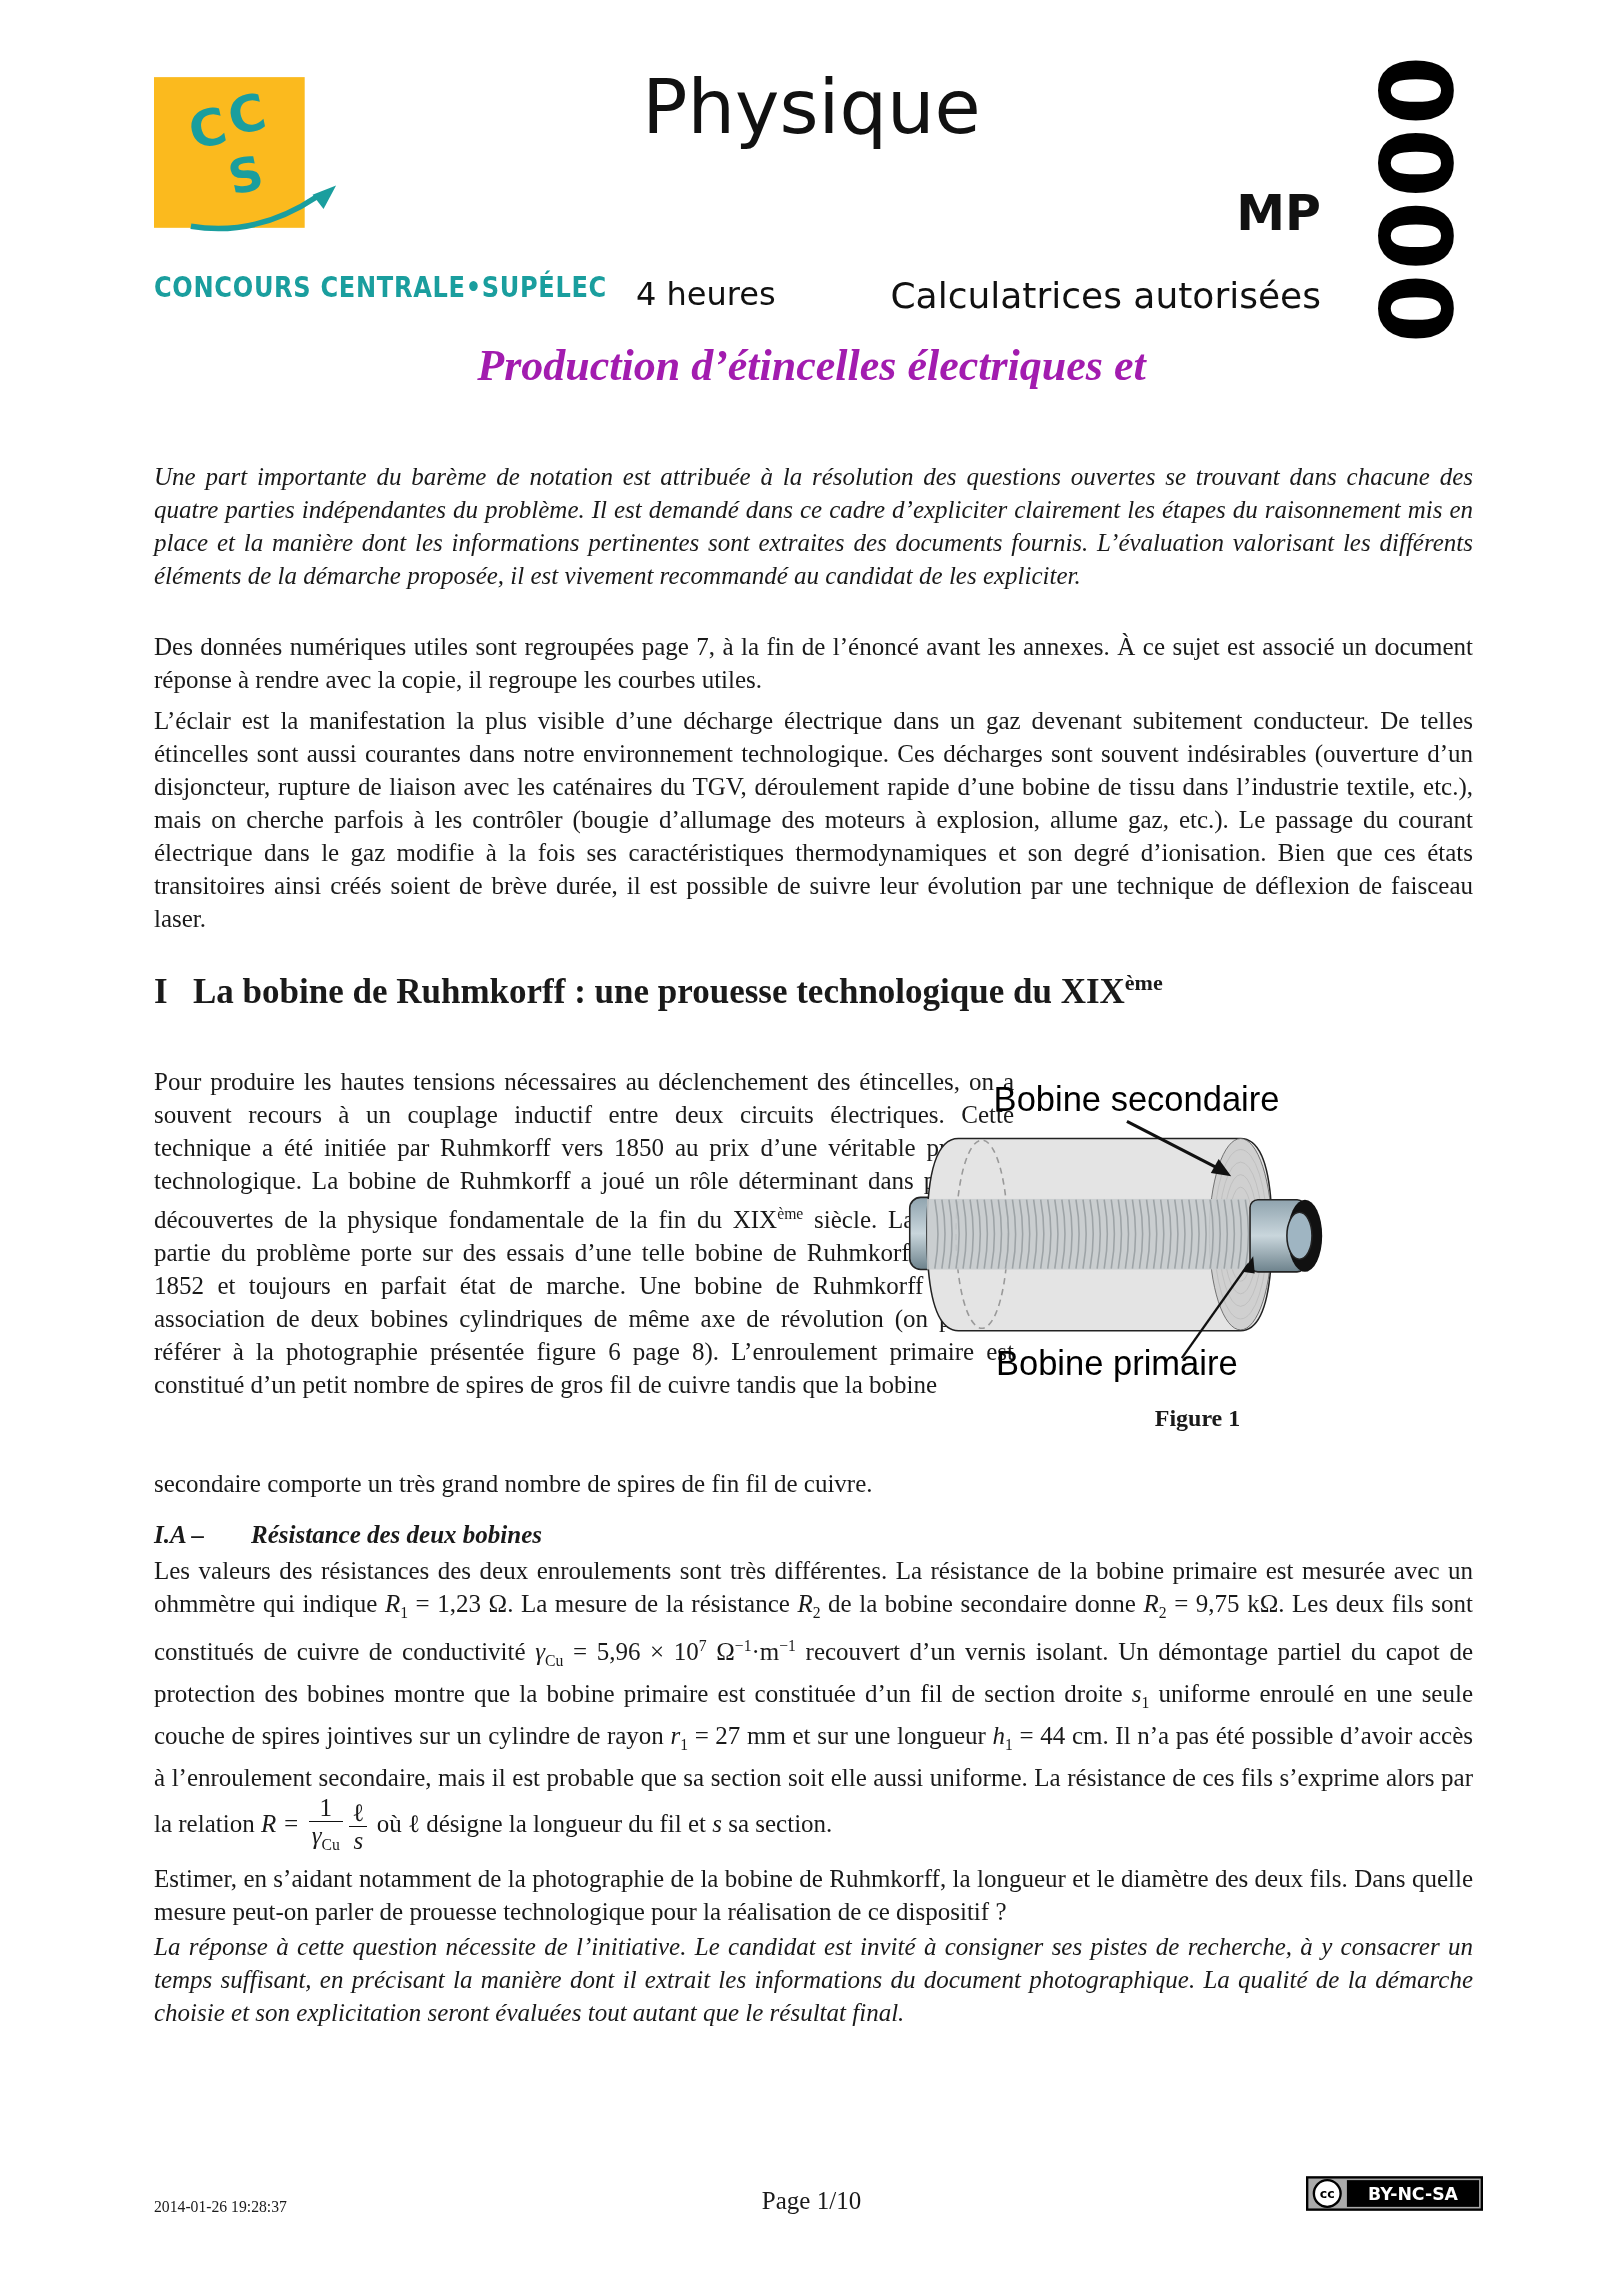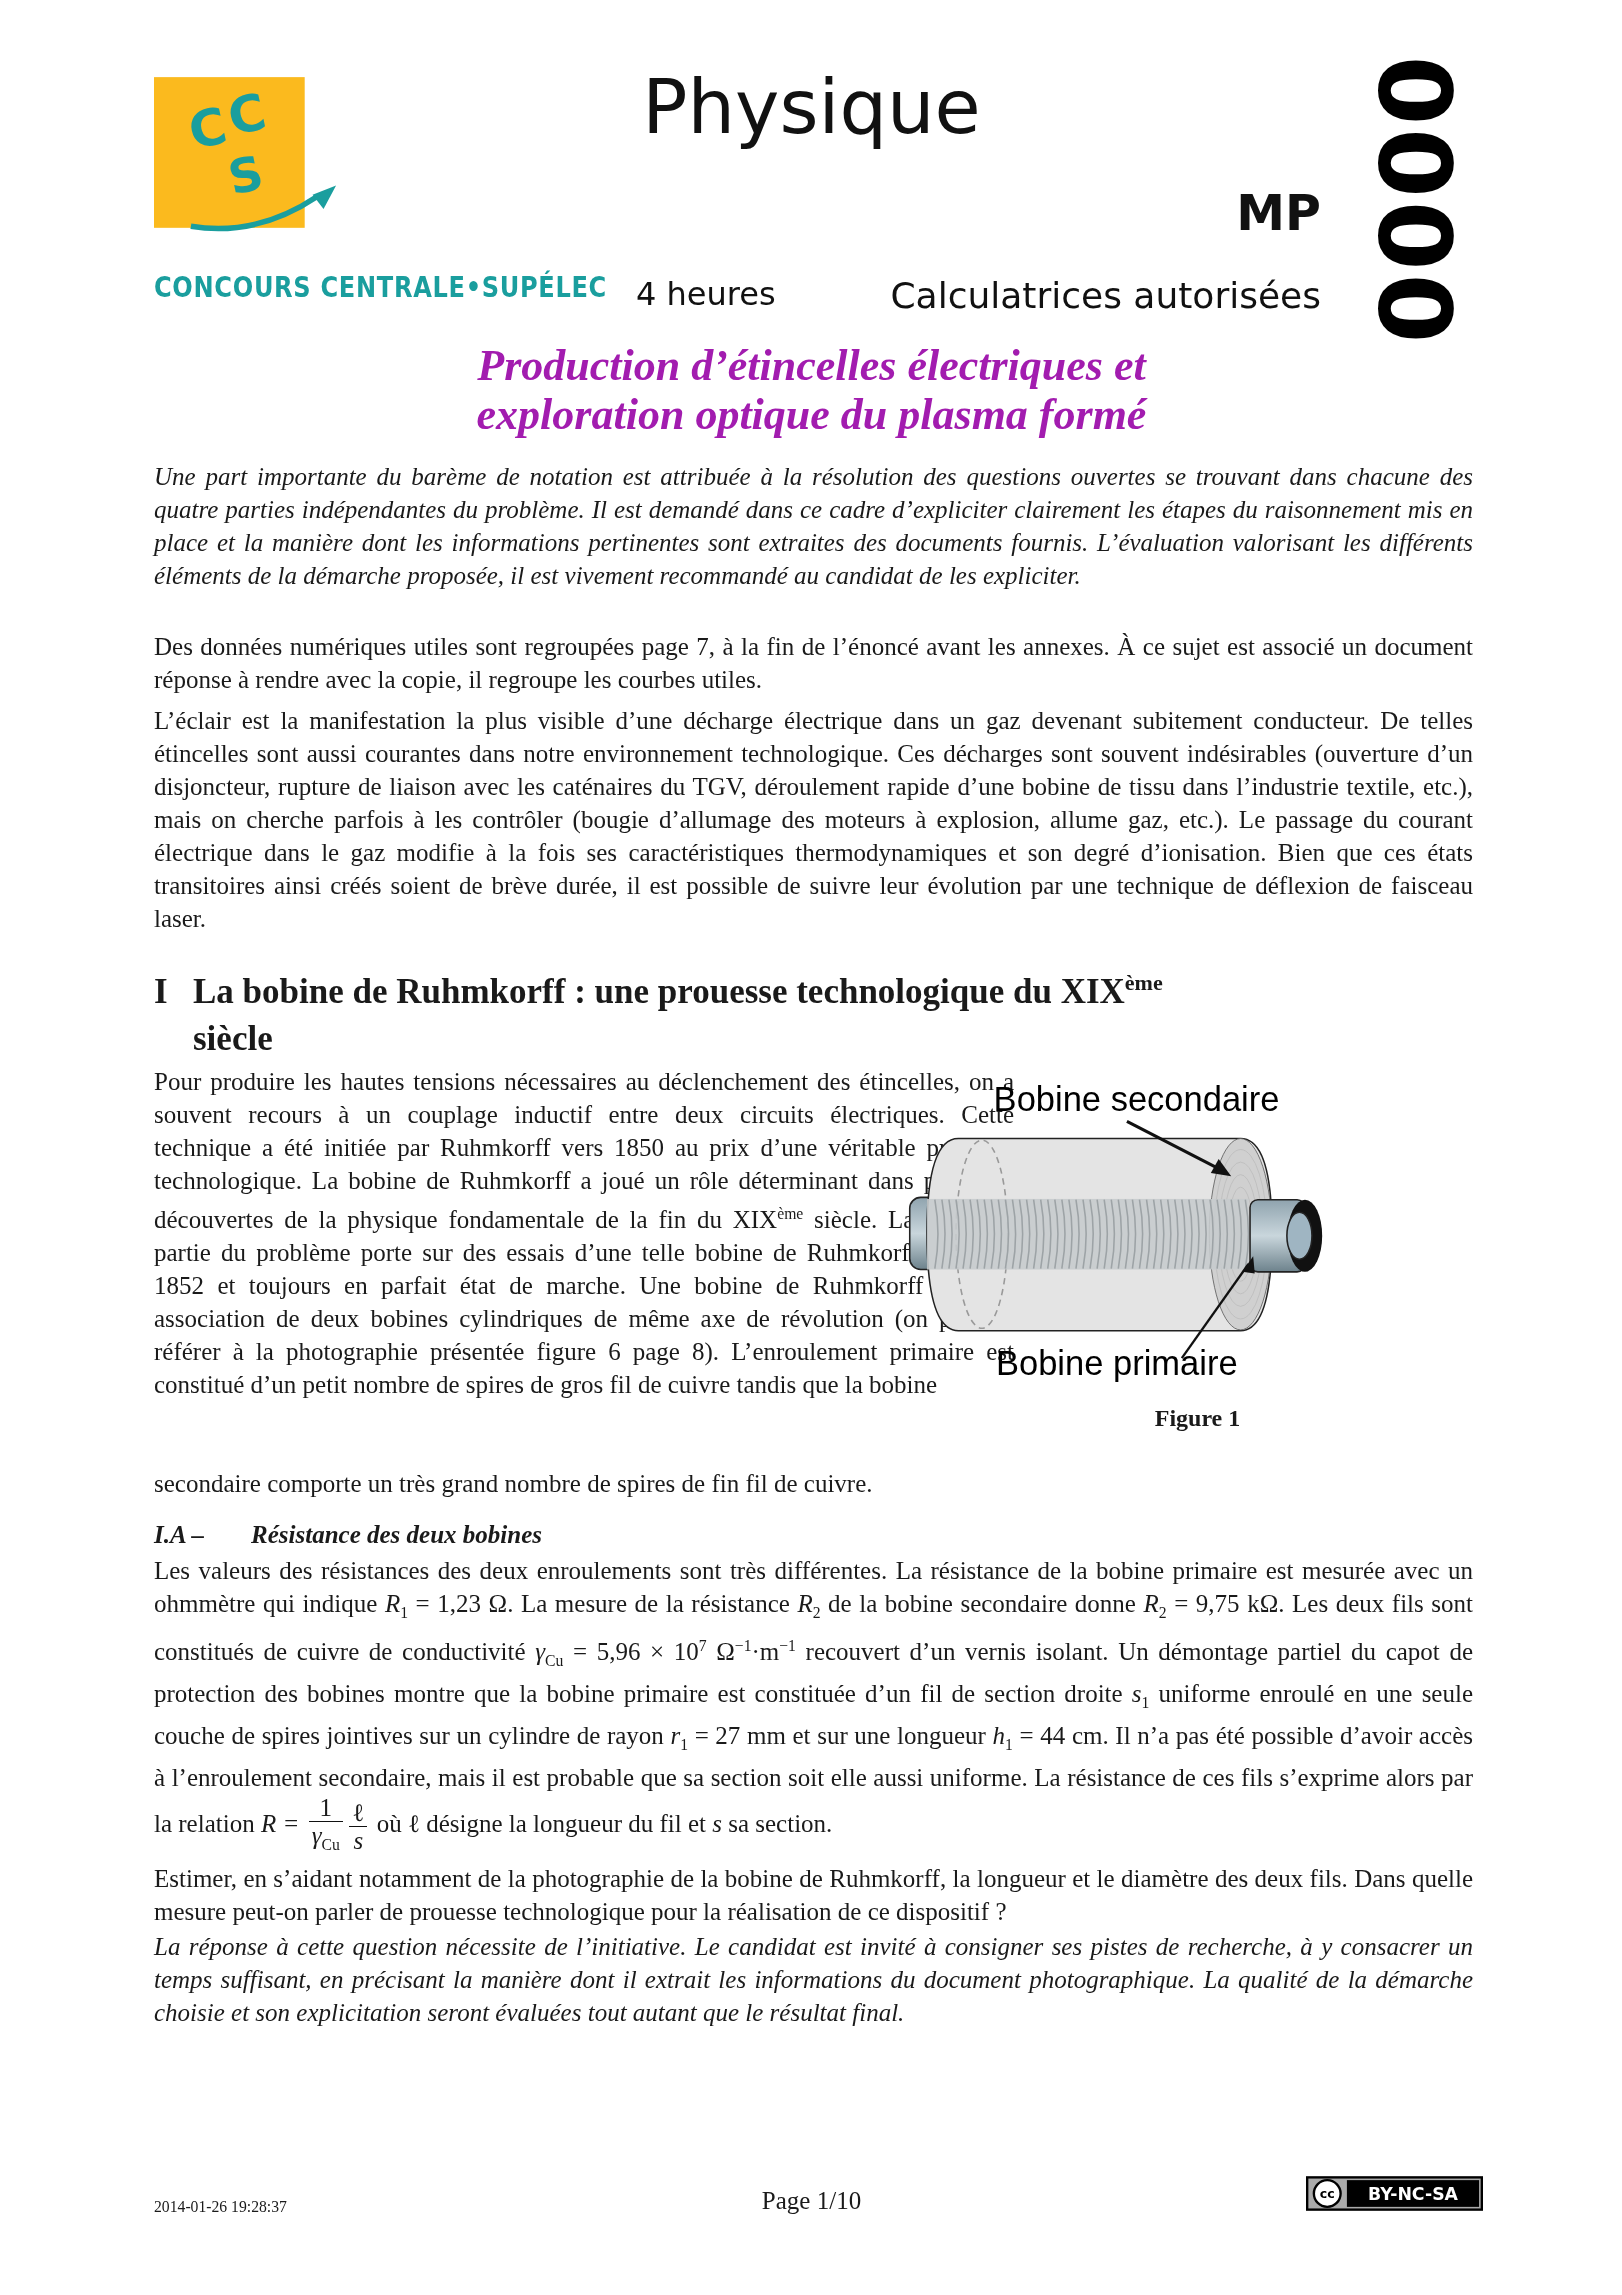--- a/index.html
+++ b/index.html
@@ -74,30 +74,28 @@
 <div class="abs sans" id="subject">Physique</div>
 <div class="abs sans" id="filiere">MP</div>
 <div class="abs sans" id="duration">4 heures</div>
 <div class="abs sans" id="calc">Calculatrices autorisées</div>
 <div class="abs sans" id="code">
   <span>0000</span>
 </div>
 
 <div class="abs" id="title">
   <div>Production d’étincelles électriques et</div>
-  <div>exploration optique du plasma formé</div>
 </div>
 
 <div class="abs text ital" id="p-intro-ital">Une part importante du barème de notation est attribuée à la résolution des questions ouvertes se trouvant dans chacune des quatre parties indépendantes du problème. Il est demandé dans ce cadre d’expliciter clairement les étapes du raisonnement mis en place et la manière dont les informations pertinentes sont extraites des documents fournis. L’évaluation valorisant les différents éléments de la démarche proposée, il est vivement recommandé au candidat de les expliciter.</div>
 <div class="abs text" id="p-data">Des données numériques utiles sont regroupées page 7, à la fin de l’énoncé avant les annexes. À ce sujet est associé un document réponse à rendre avec la copie, il regroupe les courbes utiles.</div>
 <div class="abs text" id="p-eclair">L’éclair est la manifestation la plus visible d’une décharge électrique dans un gaz devenant subitement conducteur. De telles étincelles sont aussi courantes dans notre environnement technologique. Ces décharges sont souvent indésirables (ouverture d’un disjoncteur, rupture de liaison avec les caténaires du TGV, déroulement rapide d’une bobine de tissu dans l’industrie textile, etc.), mais on cherche parfois à les contrôler (bougie d’allumage des moteurs à explosion, allume gaz, etc.). Le passage du courant électrique dans le gaz modifie à la fois ses caractéristiques thermodynamiques et son degré d’ionisation. Bien que ces états transitoires ainsi créés soient de brève durée, il est possible de suivre leur évolution par une technique de déflexion de faisceau laser.</div>
 
 <div class="abs" id="h-section">
   <span class="num">I</span><span>La bobine de Ruhmkorff : une prouesse technologique du XIX</span><sup>ème</sup>
-  <div class="cont">siècle</div>
 </div>
 
 <div class="abs" id="p-ruhm"><span>Pour produire les hautes tensions nécessaires au déclenchement des étincelles, on a souvent recours à un couplage inductif entre deux circuits électriques. Cette technique a été initiée par Ruhmkorff vers 1850 au prix d’une véritable prouesse technologique. La bobine de Ruhmkorff a joué un rôle déterminant dans plusieurs découvertes de la physique fondamentale de la fin du XIX</span><sup style="font-size:15.7px">ème</sup><span> siècle. La première partie du problème porte sur des essais d’une telle bobine de Ruhmkorff datée de 1852 et toujours en parfait état de marche. Une bobine de Ruhmkorff est une association de deux bobines cylindriques de même axe de révolution (on peut se référer à la photographie présentée figure 6 page 8). L’enroulement primaire est constitué d’un petit nombre de spires de gros fil de cuivre tandis que la bobine</span></div>
 <div class="abs" id="p-ruhm-last">secondaire comporte un très grand nombre de spires de fin fil de cuivre.</div>
 
 <div class="abs" id="figure">
   <svg width="589" height="345" viewBox="0 0 750 440">
     <defs>
       <linearGradient id="coilg" x1="0" y1="0" x2="0" y2="1">
         <stop offset="0" stop-color="#8fa3ae"></stop>

